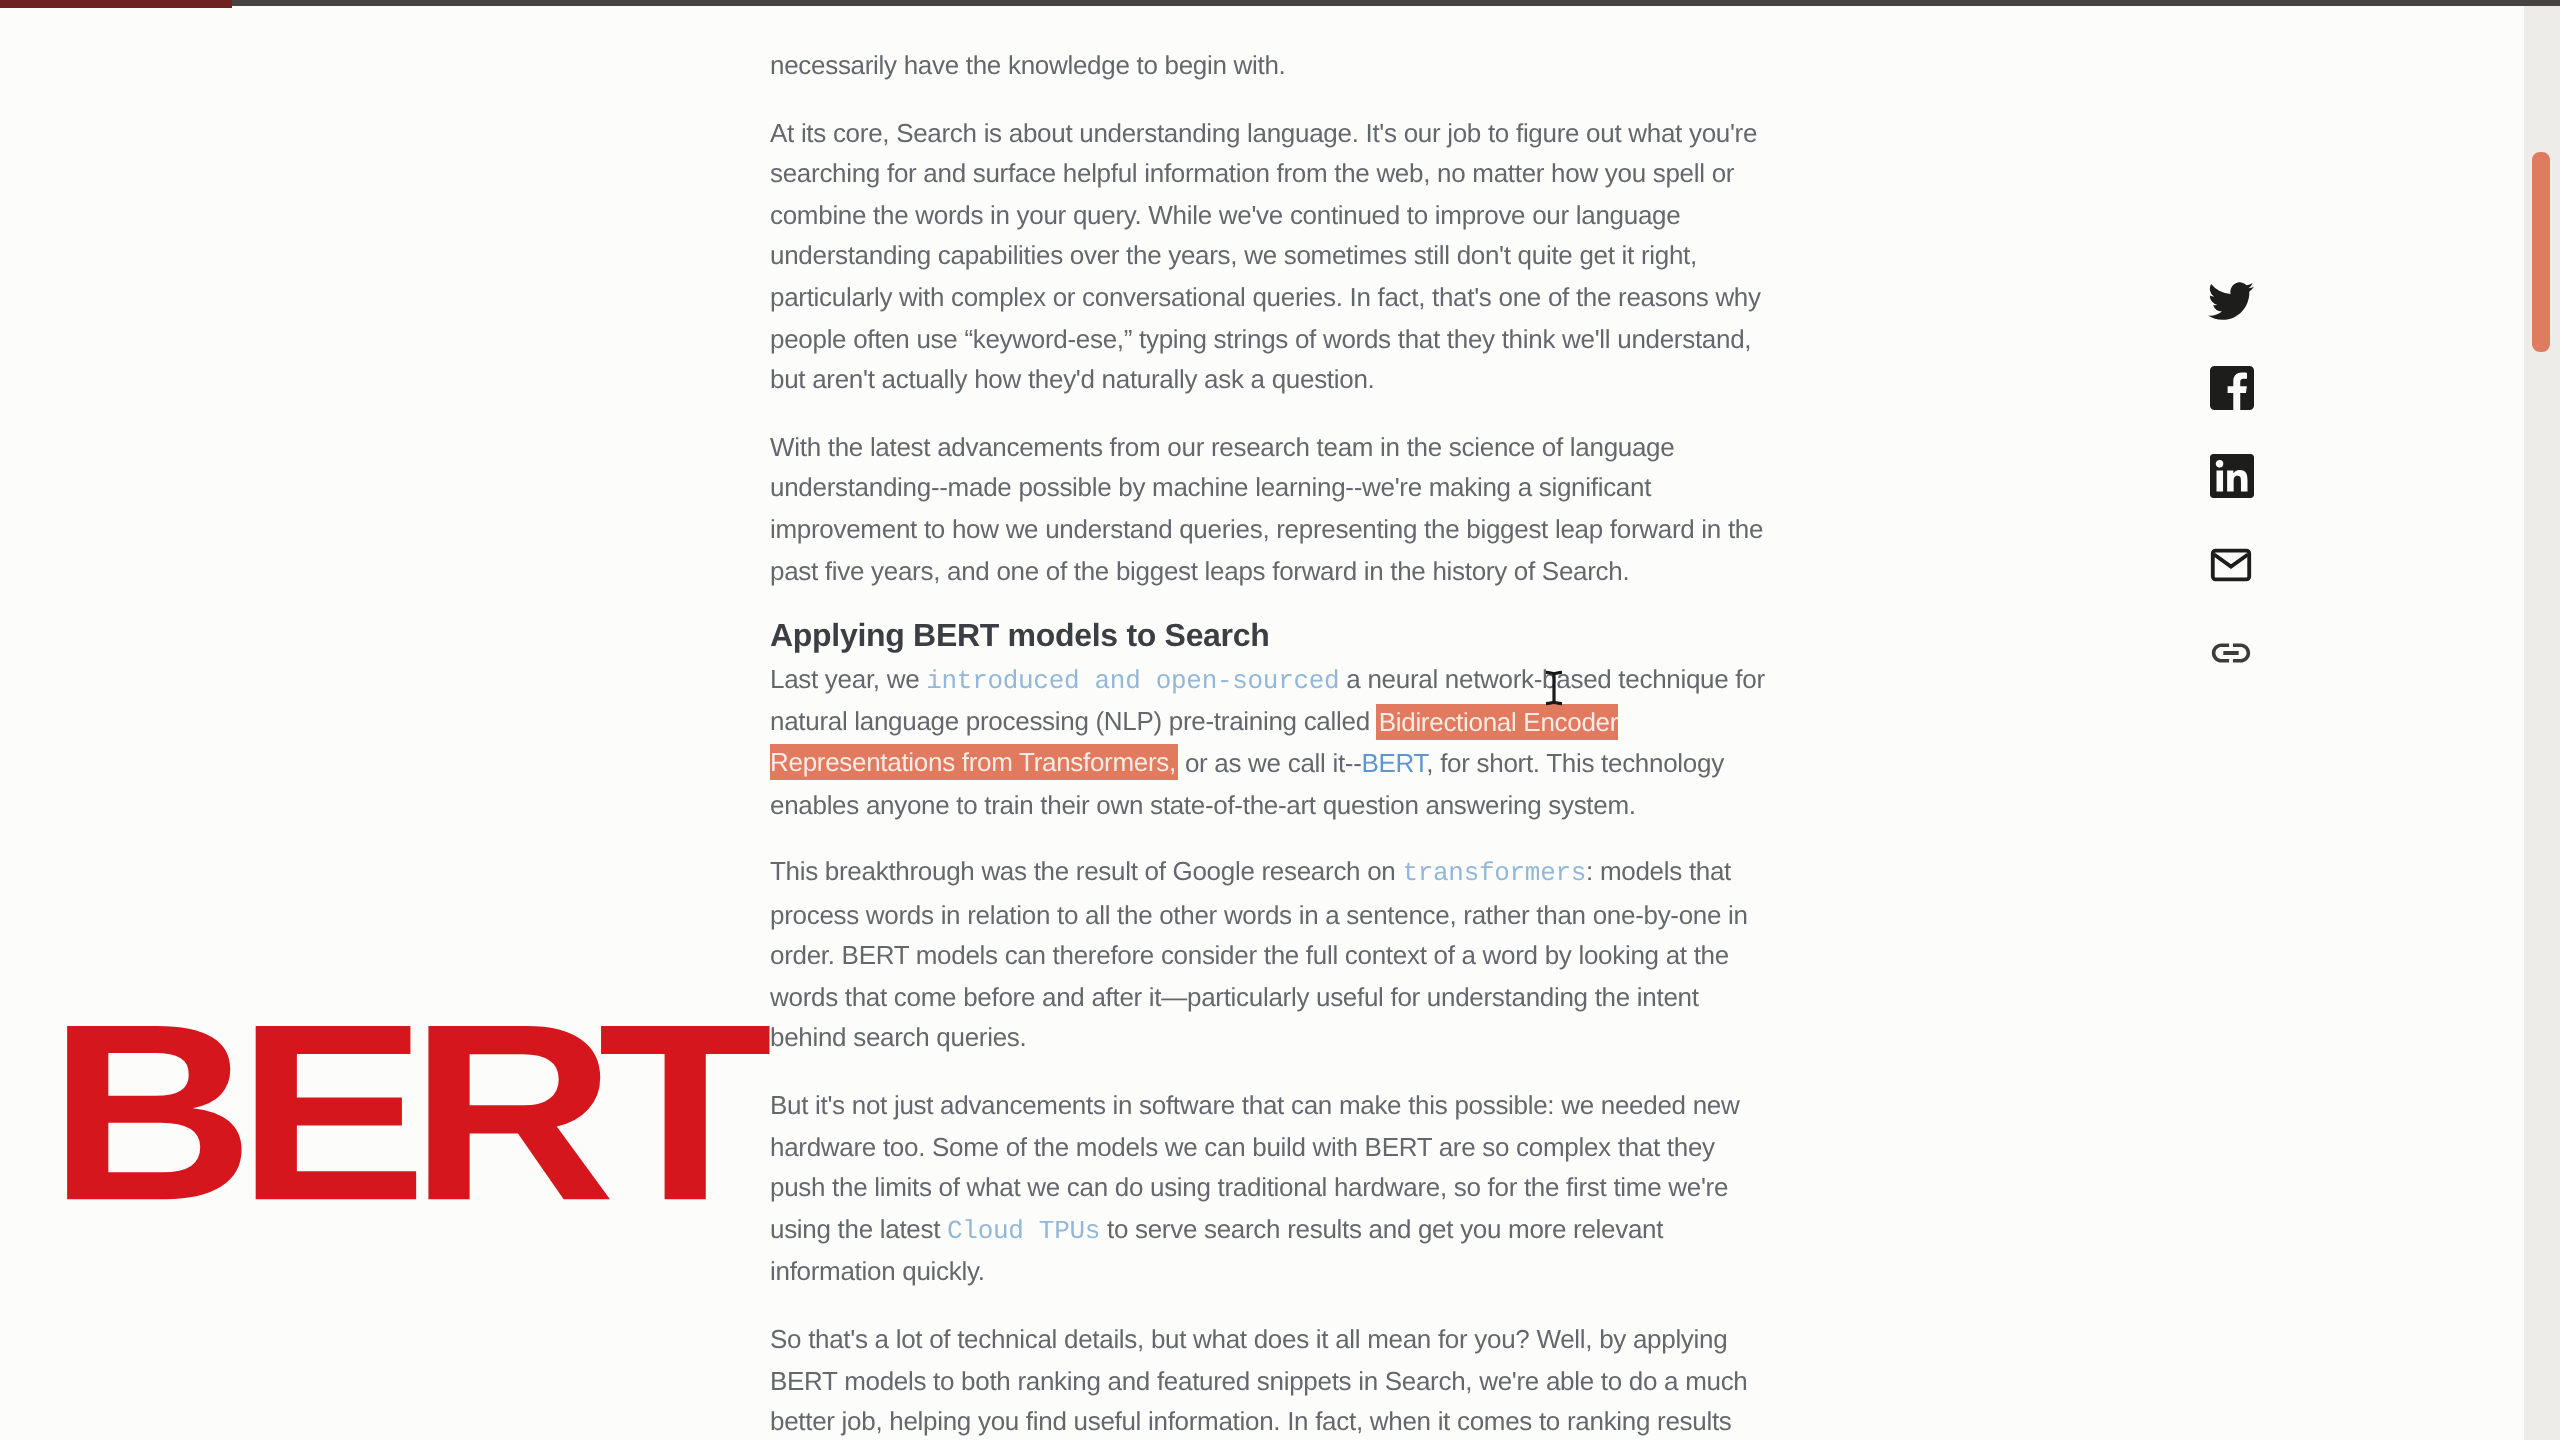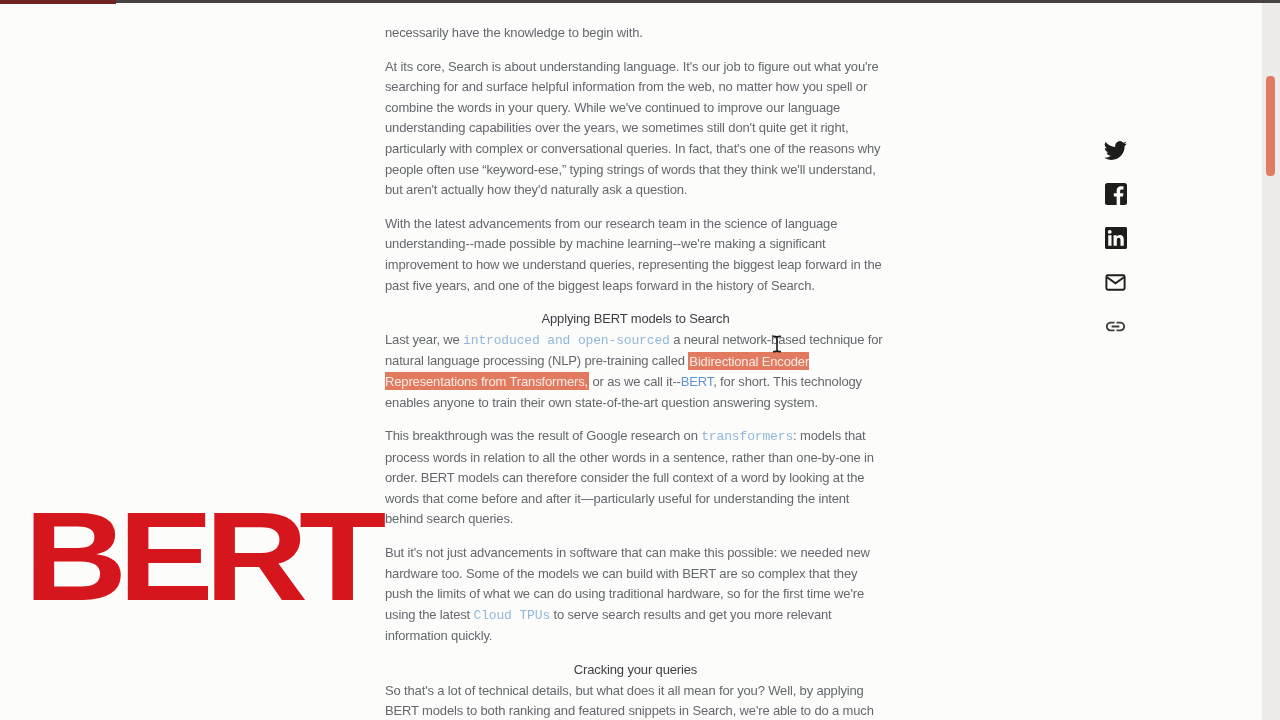--- a/index.html
+++ b/index.html
@@ -41,22 +41,22 @@
     background:var(--strip-left-color);
   }
   .article{
     position:absolute;left:385px;top:23px;width:501px;
     font-size:13px;line-height:20.6px;letter-spacing:-0.15px;
     color:var(--body-text);
   }
   .article p.block{margin:13px 0 0;}
   .article .block:first-child{margin-top:0;}
   .article h3.block{
-    margin:13px 0 0;font-size:13px;font-weight:normal;
-    color:var(--heading-text);line-height:20.6px;text-align:center;
+    margin:13px 0 0;font-size:16px;font-weight:bold;
+    color:var(--heading-text);line-height:20.6px;
   }
   .article h3.block + p.block{margin-top:0;}
   .article a{text-decoration:none;cursor:pointer;}
   .article a.link{color:var(--link);}
   .article a.link_light{color:var(--link-light);font-family:Liberation Mono, monospace;}
   .article mark.highlight{
     background:var(--highlight-bg);color:var(--highlight-text);
     padding:1.5px 1px;
   }
   .bert-logo{
@@ -92,21 +92,20 @@
   <div class="bert-logo">BERT</div>
 
   <div class="article" id="article">
       <p class="block"><span>necessarily have the knowledge to begin with.</span></p>
       <p class="block"><span>At its core, Search is about understanding language. It's our job to figure out what you're searching for and surface helpful information from the web, no matter how you spell or combine the words in your query. While we've continued to improve our language understanding capabilities over the years, we sometimes still don't quite get it right, particularly with complex or conversational queries. In fact, that's one of the reasons why people often use “keyword-ese,” typing strings of words that they think we'll understand, but aren't actually how they'd naturally ask a question.</span></p>
       <p class="block"><span>With the latest advancements from our research team in the science of language understanding--made possible by machine learning--we're making a significant improvement to how we understand queries, representing the biggest leap forward in the past five years, and one of the biggest leaps forward in the history of Search.</span></p>
       <h3 class="block"><span>Applying BERT models to Search</span></h3>
       <p class="block"><span>Last year, we </span><a class="link_light" href="#">introduced and open-sourced</a><span> a neural network-based technique for natural language processing (NLP) pre-training called </span><mark class="highlight">Bidirectional Encoder Representations from Transformers,</mark><span> or as we call it--</span><a class="link" href="#">BERT</a><span>, for short. This technology enables anyone to train their own state-of-the-art question answering system.</span></p>
       <p class="block"><span>This breakthrough was the result of Google research on </span><a class="link_light" href="#">transformers</a><span>: models that process words in relation to all the other words in a sentence, rather than one-by-one in order. BERT models can therefore consider the full context of a word by looking at the words that come before and after it—particularly useful for understanding the intent behind search queries.</span></p>
       <p class="block"><span>But it's not just advancements in software that can make this possible: we needed new hardware too. Some of the models we can build with BERT are so complex that they push the limits of what we can do using traditional hardware, so for the first time we're using the latest </span><a class="link_light" href="#">Cloud TPUs</a><span> to serve search results and get you more relevant information quickly.</span></p>
-      <h3 class="block"><span>Cracking your queries</span></h3>
       <p class="block"><span>So that's a lot of technical details, but what does it all mean for you? Well, by applying BERT models to both ranking and featured snippets in Search, we're able to do a much better job, helping you find useful information. In fact, when it comes to ranking results</span></p>
     </div>
 
   <div class="share-rail">
     <button class="share-btn">
       <svg width="23" height="23" viewBox="0 0 24 24" fill="currentColor">
           <path d="M23.95 4.57a10 10 0 01-2.82.77 4.96 4.96 0 002.16-2.72c-.95.56-2.01.97-3.13 1.2a4.92 4.92 0 00-8.38 4.48A13.97 13.97 0 011.64 3.16a4.92 4.92 0 001.52 6.57 4.9 4.9 0 01-2.23-.61v.06a4.92 4.92 0 003.95 4.83 4.99 4.99 0 01-2.21.08 4.94 4.94 0 004.6 3.42A9.87 9.87 0 010 19.61a13.94 13.94 0 007.55 2.21c9.05 0 14-7.5 14-13.99 0-.21 0-.42-.02-.63a10 10 0 002.42-2.63z"></path>
         </svg>
     </button>
     <button class="share-btn">

